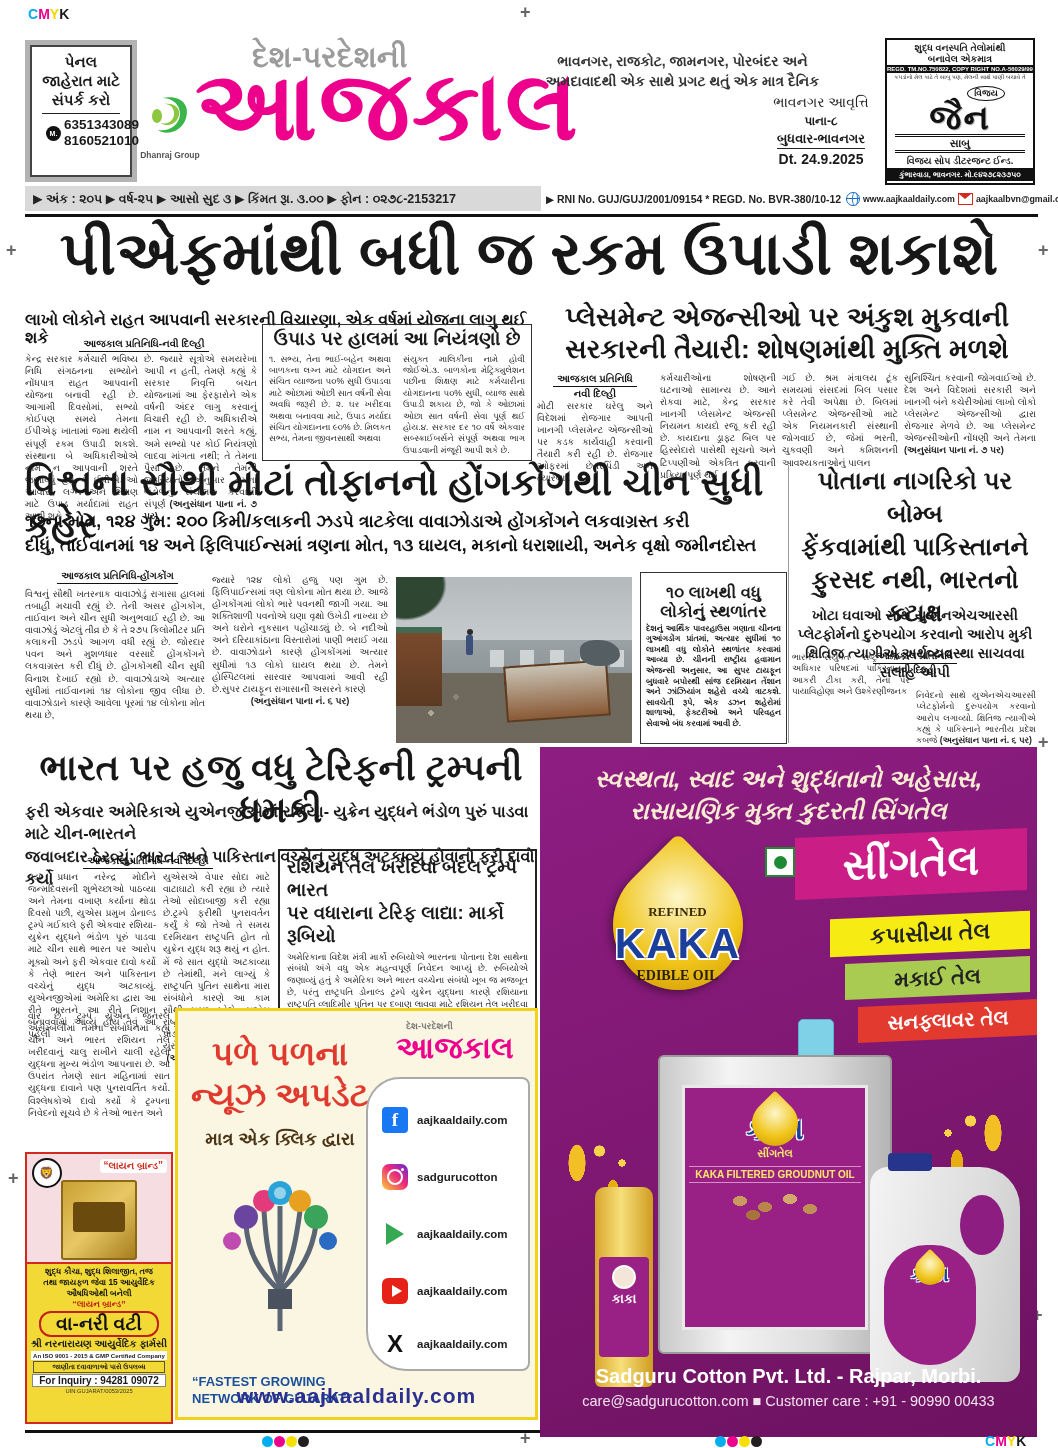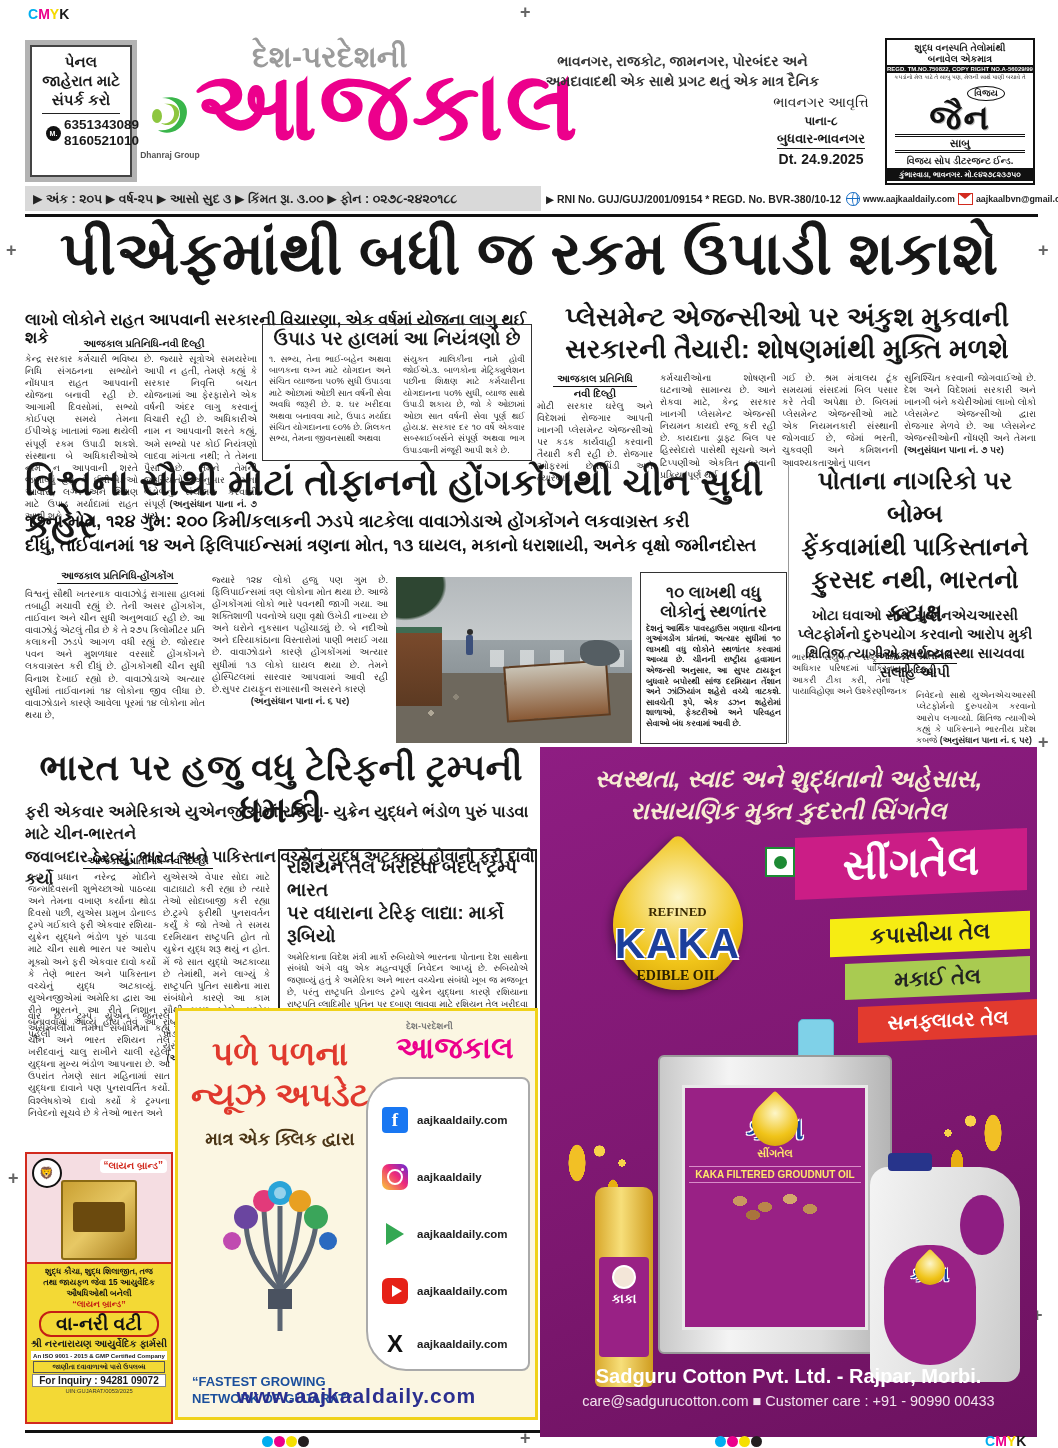--- a/index.html
+++ b/index.html
@@ -236,21 +236,21 @@
     <div class="regd">REGD. TM.NO.750822, COPY RIGHT NO.A-56029/99</div>
     <div class="sm">કપડાંનો મેલ કાઢે તે સાબુ પણ, મેલની સાથે પાણી બચાવે તે</div>
     <div class="vj">વિજય</div>
     <div class="jain">જૈન</div>
     <div class="sabu">સાબુ</div>
     <div class="co">વિજય સોપ ડીટરજન્ટ ઈન્ડ.</div>
     <div class="addr">કુંભારવાડા, ભાવનગર. મો.૯૪૨૭૮૨૩૭૫૦</div>
   </div>
 
   <div class="abs infobar-gray">
-    <span class="t">▶ અંક : ૨૦૫ ▶ વર્ષ-૨૫ ▶ આસો સુદ ૩ ▶ કિંમત રૂા. ૩.૦૦ ▶ ફોન : ૦૨૭૮-૨૪૨૦૧૮૮</span>
+    <span class="t">▶ અંક : ૨૦૫ ▶ વર્ષ-૨૫ ▶ આસો સુદ ૩ ▶ કિંમત રૂા. ૩.૦૦ ▶ ફોન : ૦૨૭૮-2153217</span>
   </div>
   <div class="abs info-rni">
     <span class="t">▶ RNI No. GUJ/GUJ/2001/09154 * REGD. No. BVR-380/10-12</span>
   </div>
   <div class="abs info-links">
     <span class="globe"></span>
     <span class="u">www.aajkaaldaily.com</span>
     <span class="mailico"></span>
     <span class="u">aajkaalbvn@gmail.com</span>
   </div>
@@ -401,21 +401,21 @@
 
     <div class="panel">
       <div class="srow" style="top:28px;">
         <span class="ic ic-fb">f</span>
         <span class="h">aajkaaldaily.com</span>
       </div>
       <div class="srow" style="top:85px;">
         <span class="ic ic-ig">
             <i></i>
           </span>
-        <span class="h">aajkaaldaily</span>
+        <span class="h">sadgurucotton</span>
       </div>
       <div class="srow" style="top:142px;">
         <span class="ic ic-gp">
             <i></i>
           </span>
         <span class="h">aajkaaldaily.com</span>
       </div>
       <div class="srow" style="top:199px;">
         <span class="ic ic-yt">
             <i></i>

